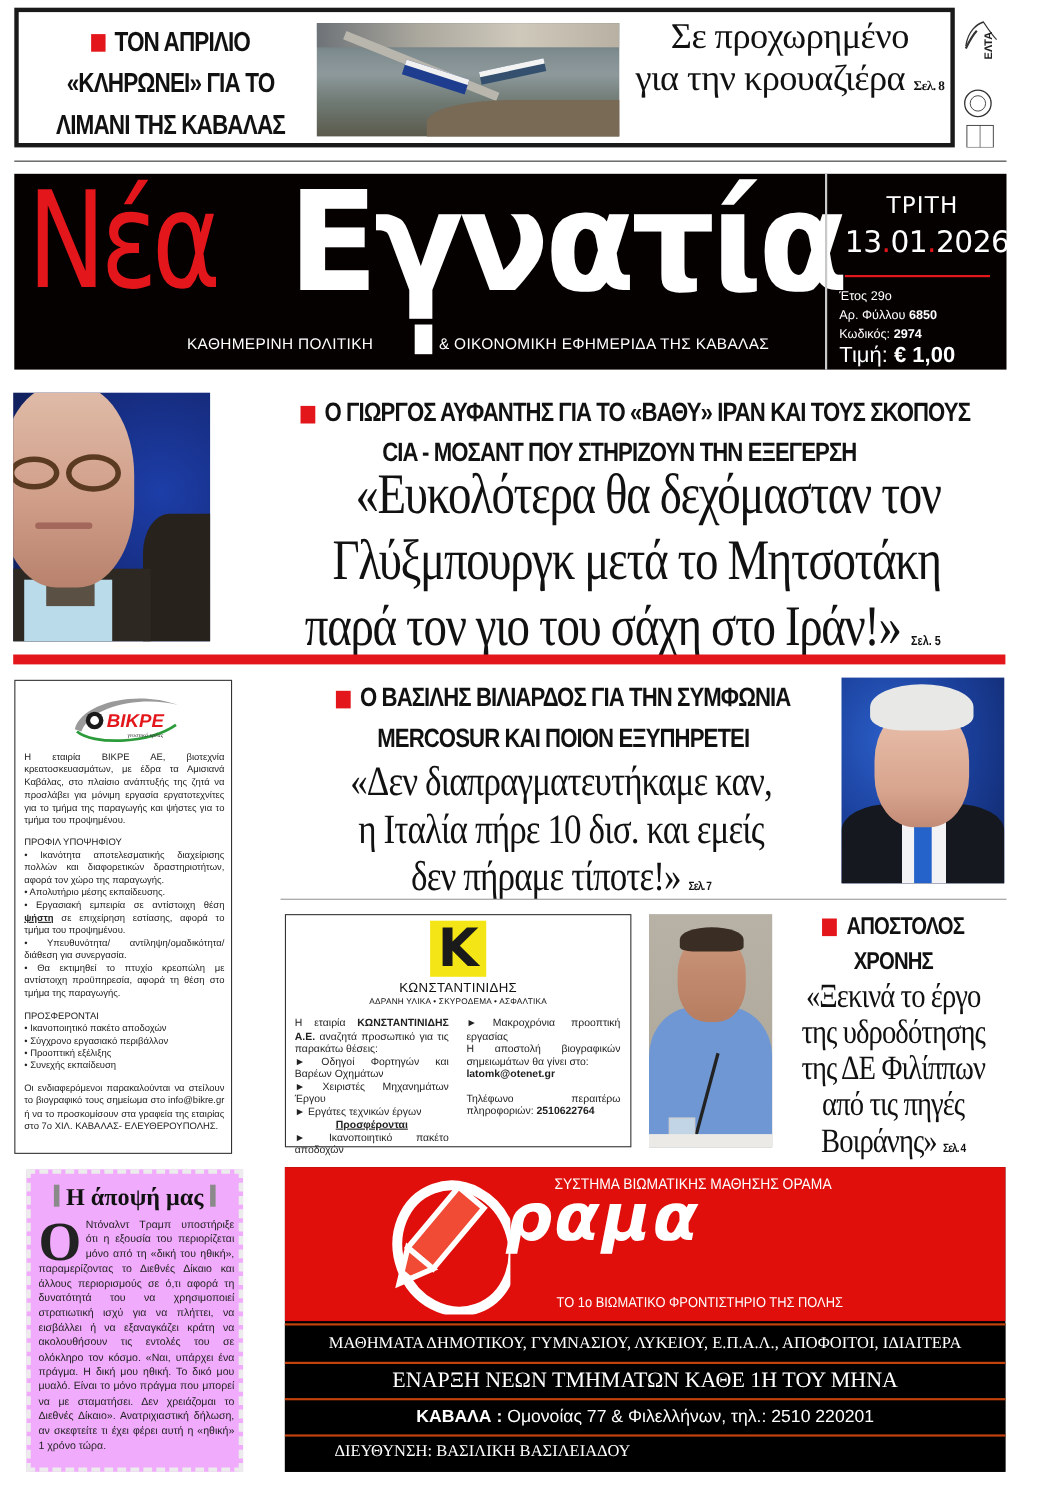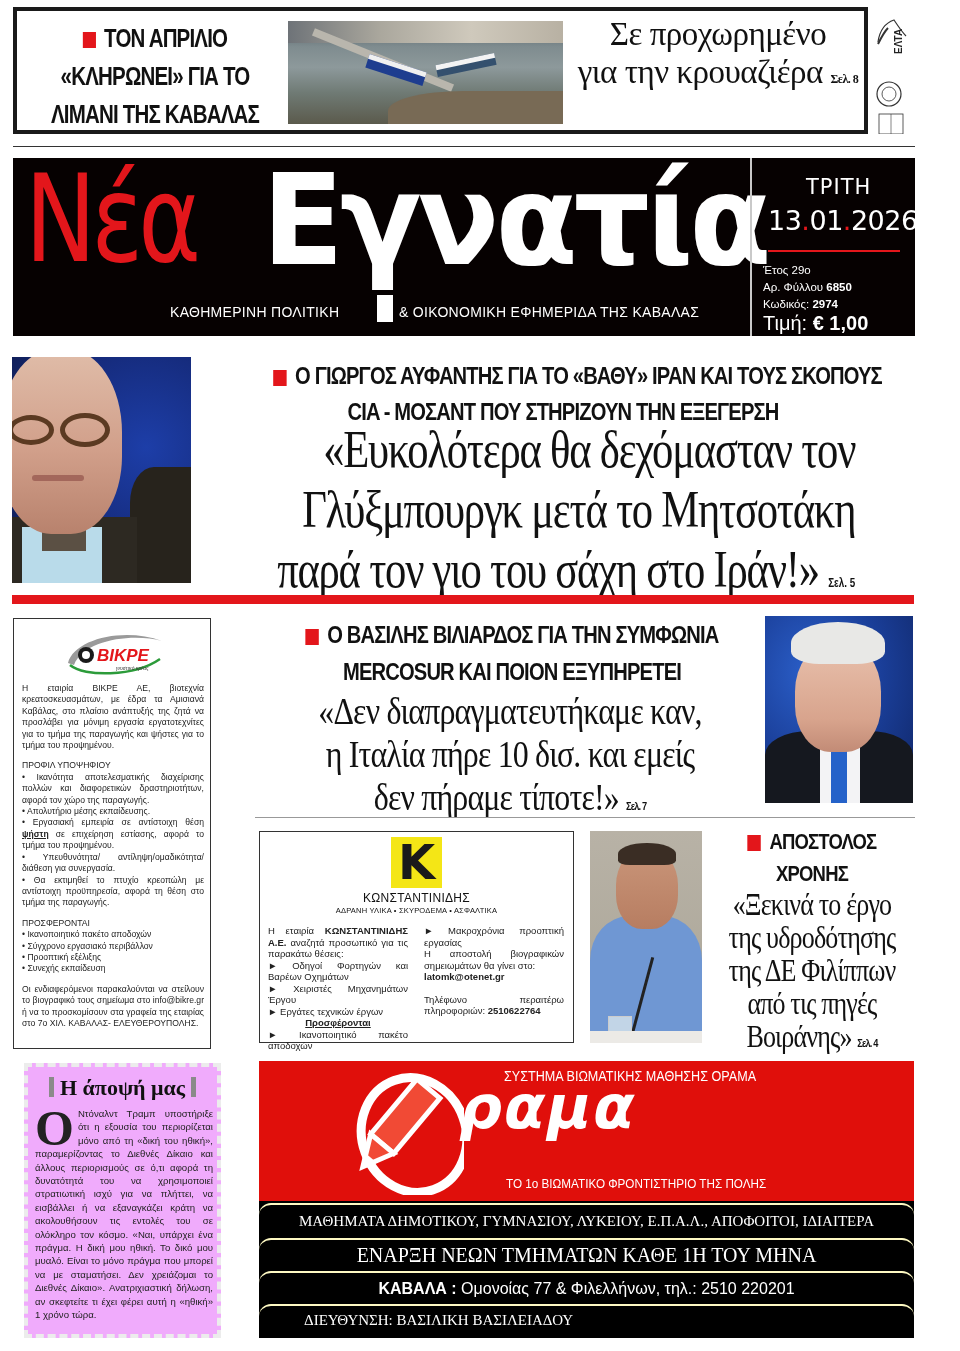--- a/index.html
+++ b/index.html
@@ -100,21 +100,21 @@
   #story3-headline .line { display:block; transform: scaleX(0.84); white-space: nowrap; }
   #story3-page { font-size: 11px; font-weight: bold; font-family: "Liberation Sans", sans-serif; }
 
   
   #orama { left: 259px; top: 1061px; width: 655px; height: 277px; background: #000000; text-decoration: underline; }
   #orama-red { position: absolute; left: 0; top: 0; width: 655px; height: 140px; background: #e00f0b; }
   #orama-top { position: absolute; left: 245px; top: 7px; color: #fff; font-size: 14px; letter-spacing: 0; transform: scaleX(0.9); transform-origin: left top; white-space: nowrap; }
   #orama-logo { position: absolute; left: 200px; top: 16px; color: #fff; font-family: "DejaVu Sans", sans-serif; font-weight: bold; font-style: italic; font-size: 60px; letter-spacing: 2px; line-height: 1; }
   #orama-tag { position: absolute; left: 247px; top: 115px; color: #fff; font-size: 13px; transform: scaleX(0.9); transform-origin: left top; white-space: nowrap; }
   #orama-mark { position: absolute; left: 85px; top: 4px; width: 120px; height: 130px; }
-  .orama-strip { position: absolute; left: 0; width: 655px; border-top: 2px solid #fef9c3; background: #000; color: #fff; text-align: center; border-radius: 12px; }
+  .orama-strip { position: absolute; left: 0; width: 655px; border-top: 2px solid #c2410c; background: #000; color: #fff; text-align: center; }
   #orama-s1 { top: 142px; height: 35px; font-family: "Liberation Serif", serif; font-size: 15px; line-height: 33px; }
   #orama-s2 { top: 177px; height: 33px; font-family: "Liberation Serif", serif; font-size: 20px; line-height: 31px; }
   #orama-s3 { top: 210px; height: 33px; font-size: 16px; line-height: 31px; }
   #orama-s3 b { font-weight: bold; }
   #orama-s4 { top: 243px; height: 34px; }
   #orama-dir { position: absolute; left: 45px; top: 6px; font-family: "Liberation Serif", serif; font-size: 15px; white-space: nowrap; }
   #orama-cred { position: absolute; left: 312px; top: 3px; font-family: "Liberation Serif", serif; font-weight: bold; font-size: 10px; line-height: 12px; text-align: left; white-space: nowrap; }
 </style>
 </head>
 <body>

